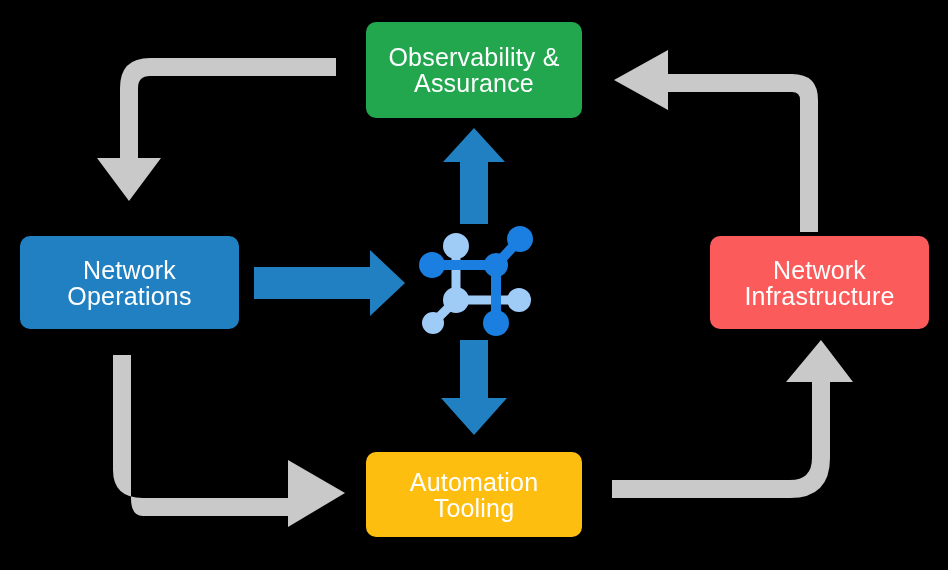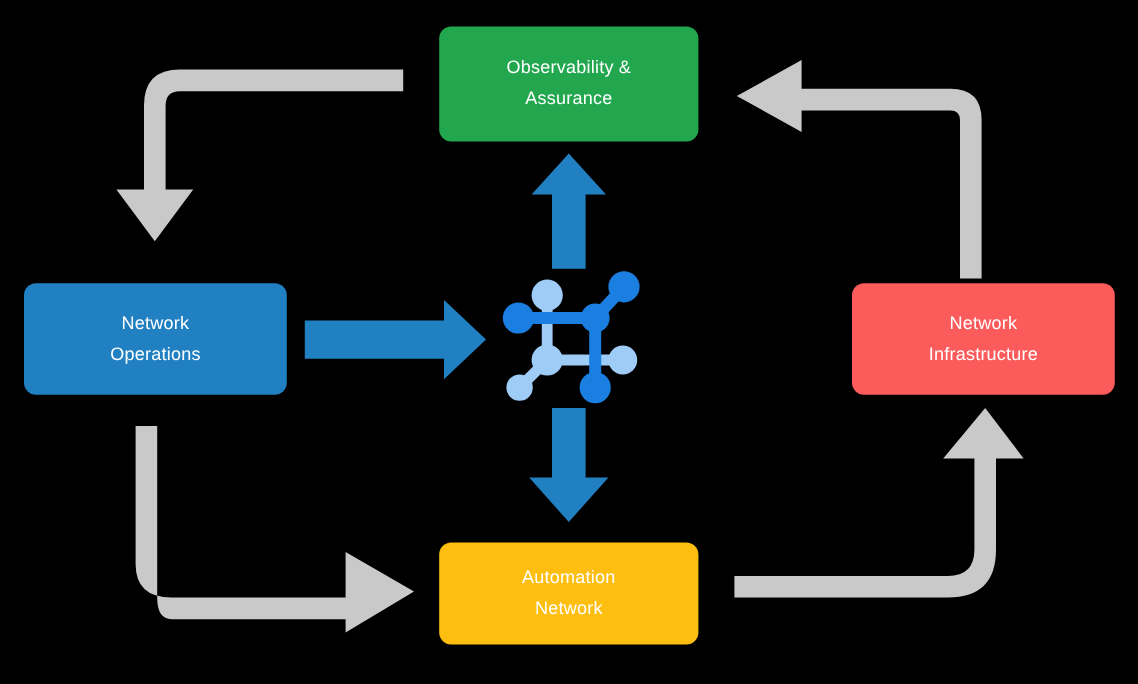--- a/index.html
+++ b/index.html
@@ -21,21 +21,21 @@
     height: 570px;
   }
   .node-box {
     position: absolute;
     border-radius: 10px;
     display: flex;
     align-items: center;
     justify-content: center;
     text-align: center;
     color: #ffffff;
-    font-size: 15px;
+    font-size: 25px;
     line-height: 26px;
     font-weight: 400;
     letter-spacing: 0.2px;
     box-sizing: border-box;
     padding: 6px 10px;
     white-space: pre-line;
     user-select: none;
   }
   #box-observability {
     left: 366px; top: 22px; width: 216px; height: 96px;
@@ -191,15 +191,15 @@
   <div class="node-box" id="box-observability" style="background: rgb(34, 167, 79);">Observability &amp;
 Assurance</div>
 
   <div class="node-box" id="box-operations" style="background: rgb(32, 128, 194);">Network
 Operations</div>
 
   <div class="node-box" id="box-infrastructure" style="background: rgb(251, 91, 91);">Network
 Infrastructure</div>
 
   <div class="node-box" id="box-automation" style="background: rgb(253, 190, 16);">Automation
-Network</div>
+Tooling</div>
 
 </div>
 
 </body></html>

